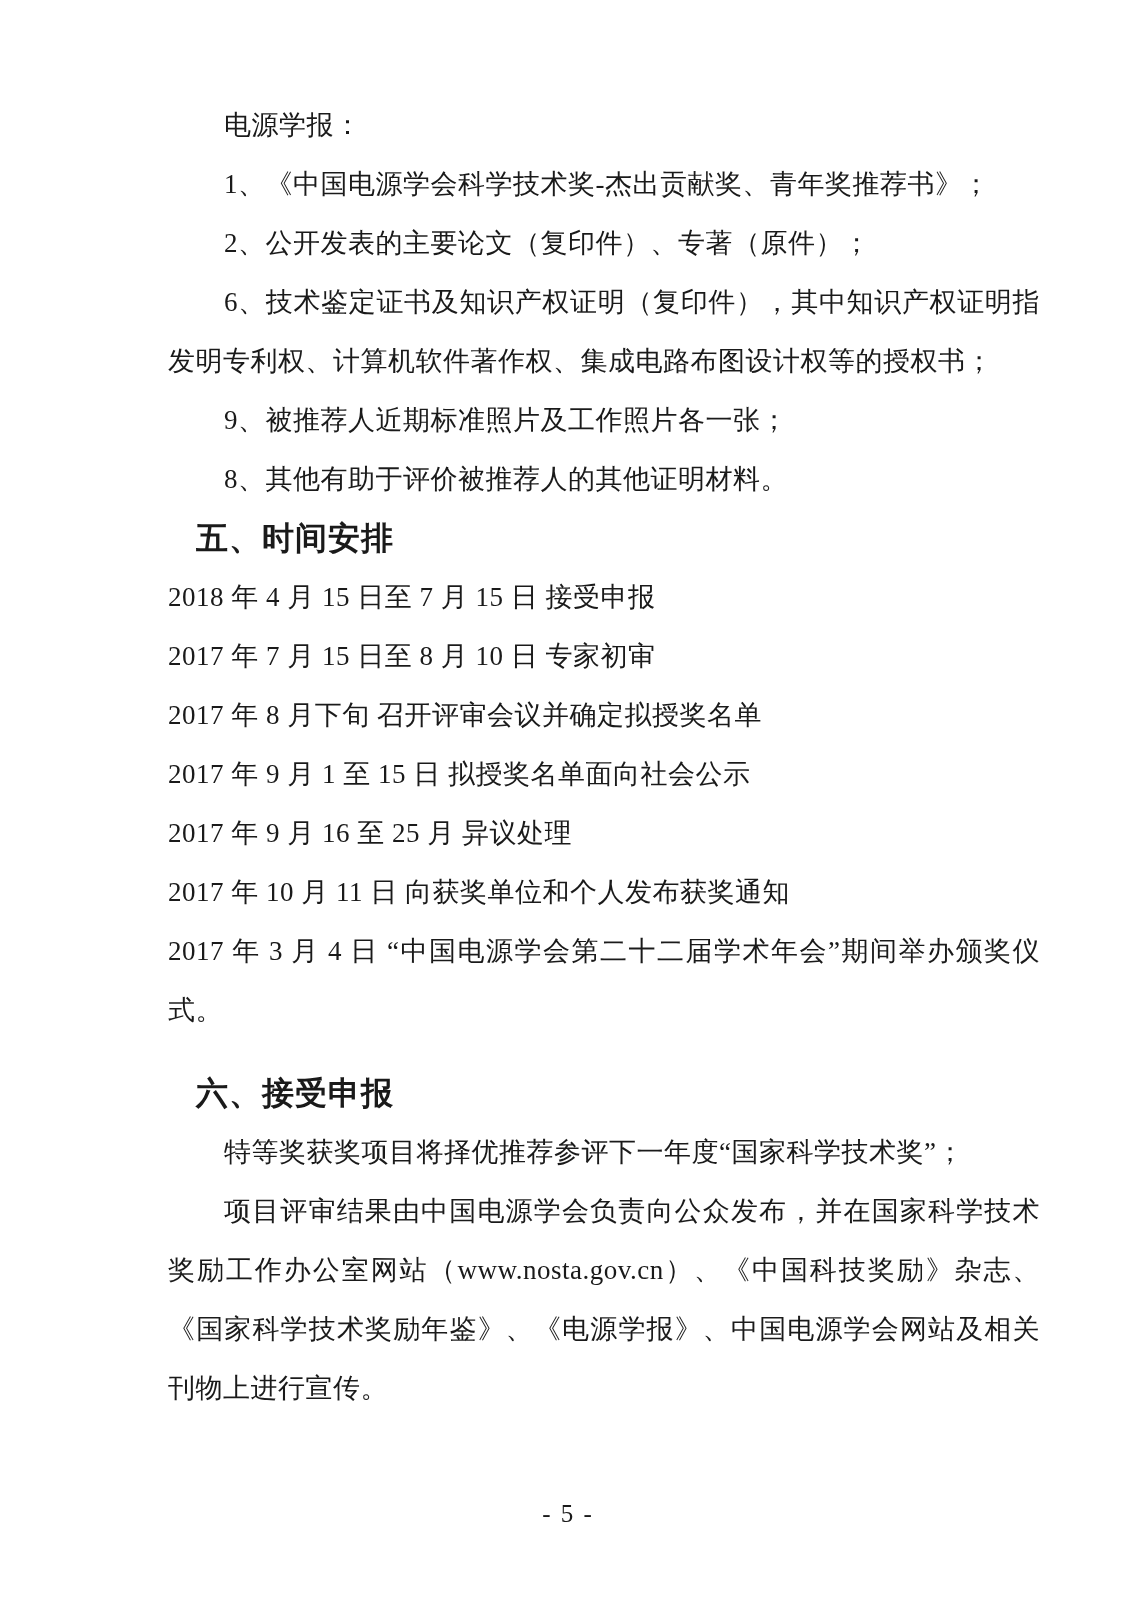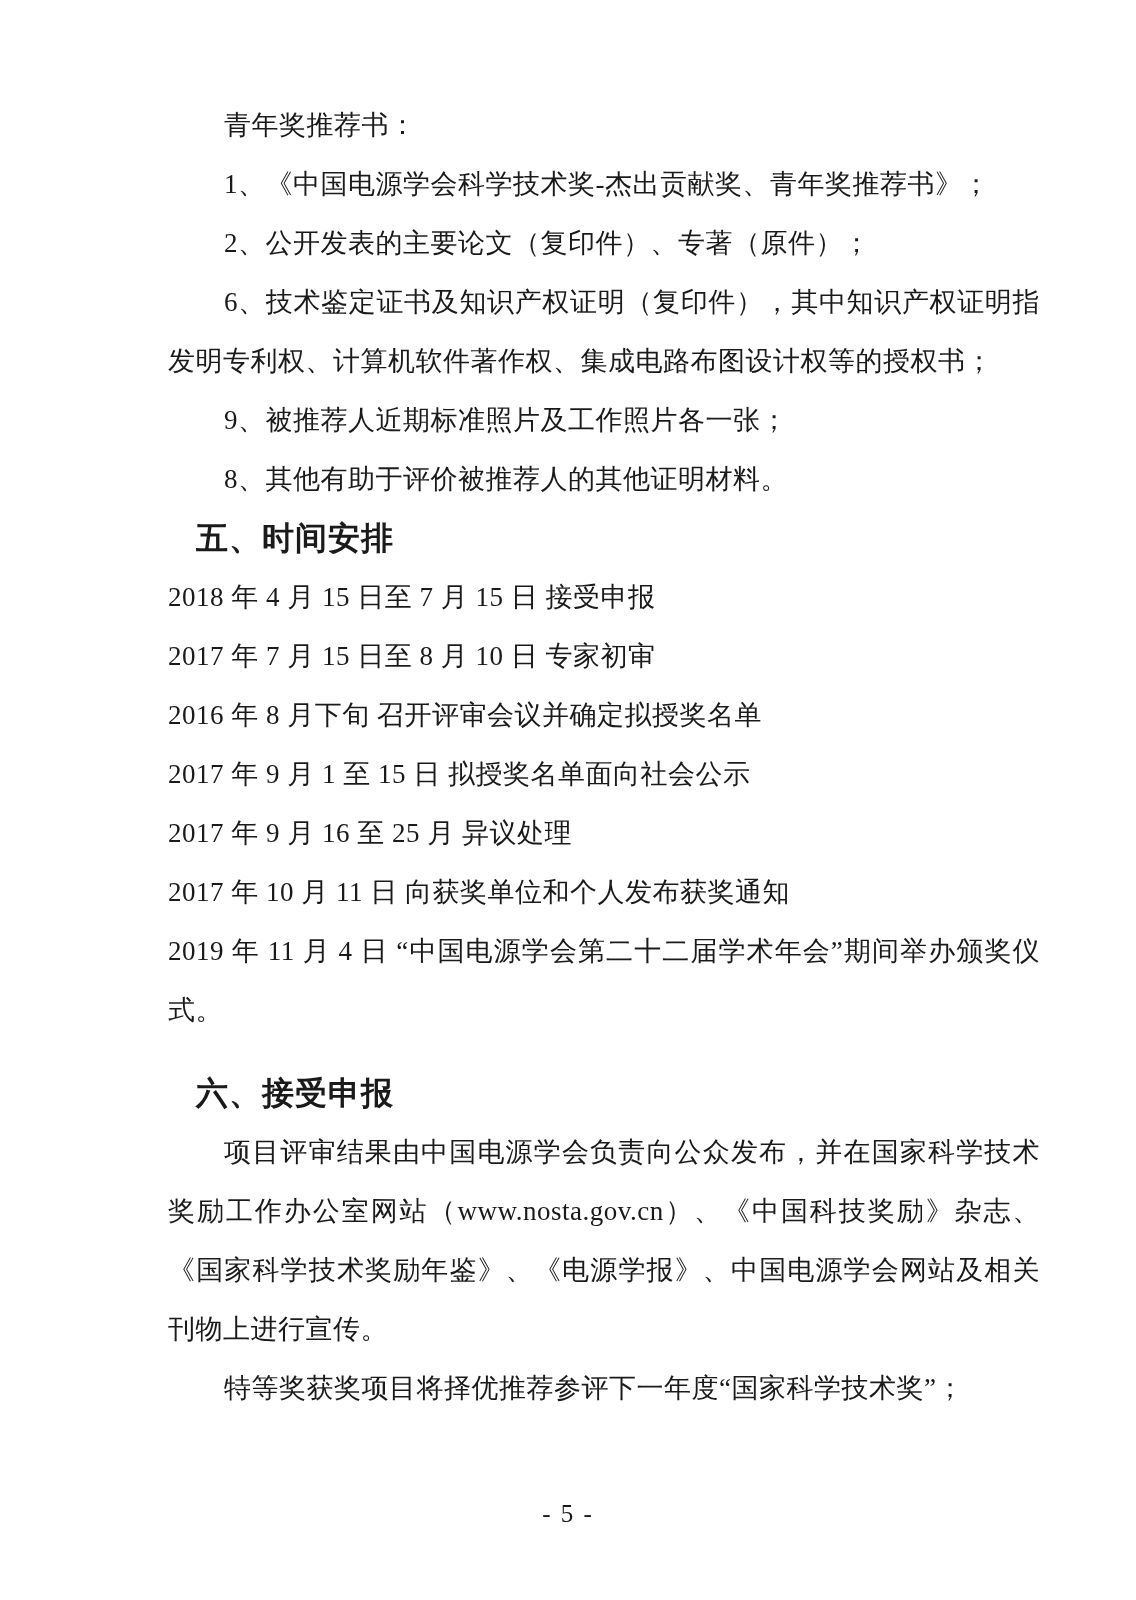--- a/index.html
+++ b/index.html
@@ -60,53 +60,53 @@
   .latin {
     font-family: "Liberation Serif", "DejaVu Serif", serif;
   }
 </style>
 </head>
 <body>
 
 <div class="page">
   <div class="doc-body">
 
-    <p class="para indent">青年奖推荐书：</p>
+    <p class="para indent">电源学报：</p>
 
     <p class="para indent">1、《中国电源学会科学技术奖-杰出贡献奖、青年奖推荐书》；</p>
 
     <p class="para indent">2、公开发表的主要论文（复印件）、专著（原件）；</p>
 
 
     <p class="para indent">6、技术鉴定证书及知识产权证明（复印件），其中知识产权证明指发明专利权、计算机软件著作权、集成电路布图设计权等的授权书；</p>
 
     <p class="para indent">9、被推荐人近期标准照片及工作照片各一张；</p>
 
     <p class="para indent">8、其他有助于评价被推荐人的其他证明材料。</p>
 
     <h2 class="heading">五、时间安排</h2>
 
     <p class="para latin">2018 年 4 月 15 日至 7 月 15 日  接受申报</p>
 
     <p class="para latin">2017 年 7 月 15 日至 8 月 10 日  专家初审</p>
 
-    <p class="para latin">2016 年 8 月下旬  召开评审会议并确定拟授奖名单</p>
+    <p class="para latin">2017 年 8 月下旬  召开评审会议并确定拟授奖名单</p>
 
     <p class="para latin">2017 年 9 月 1 至 15 日  拟授奖名单面向社会公示</p>
 
     <p class="para latin">2017 年 9 月 16 至 25 月  异议处理</p>
 
     <p class="para latin">2017 年 10 月 11 日  向获奖单位和个人发布获奖通知</p>
 
-    <p class="para latin">2019 年 11 月 4 日  “中国电源学会第二十二届学术年会”期间举办颁奖仪式。</p>
+    <p class="para latin">2017 年 3 月 4 日  “中国电源学会第二十二届学术年会”期间举办颁奖仪式。</p>
 
     <div class="spacer-md"></div>
 
     <h2 class="heading">六、接受申报</h2>
 
+    <p class="para indent">特等奖获奖项目将择优推荐参评下一年度“国家科学技术奖”；</p>
+
     <p class="para indent">项目评审结果由中国电源学会负责向公众发布，并在国家科学技术奖励工作办公室网站（www.nosta.gov.cn）、《中国科技奖励》杂志、《国家科学技术奖励年鉴》、《电源学报》、中国电源学会网站及相关刊物上进行宣传。</p>
-
-    <p class="para indent">特等奖获奖项目将择优推荐参评下一年度“国家科学技术奖”；</p>
 
   </div>
 
   <div class="pagenum">- 5 -</div>
 </div>
 
 </body></html>

